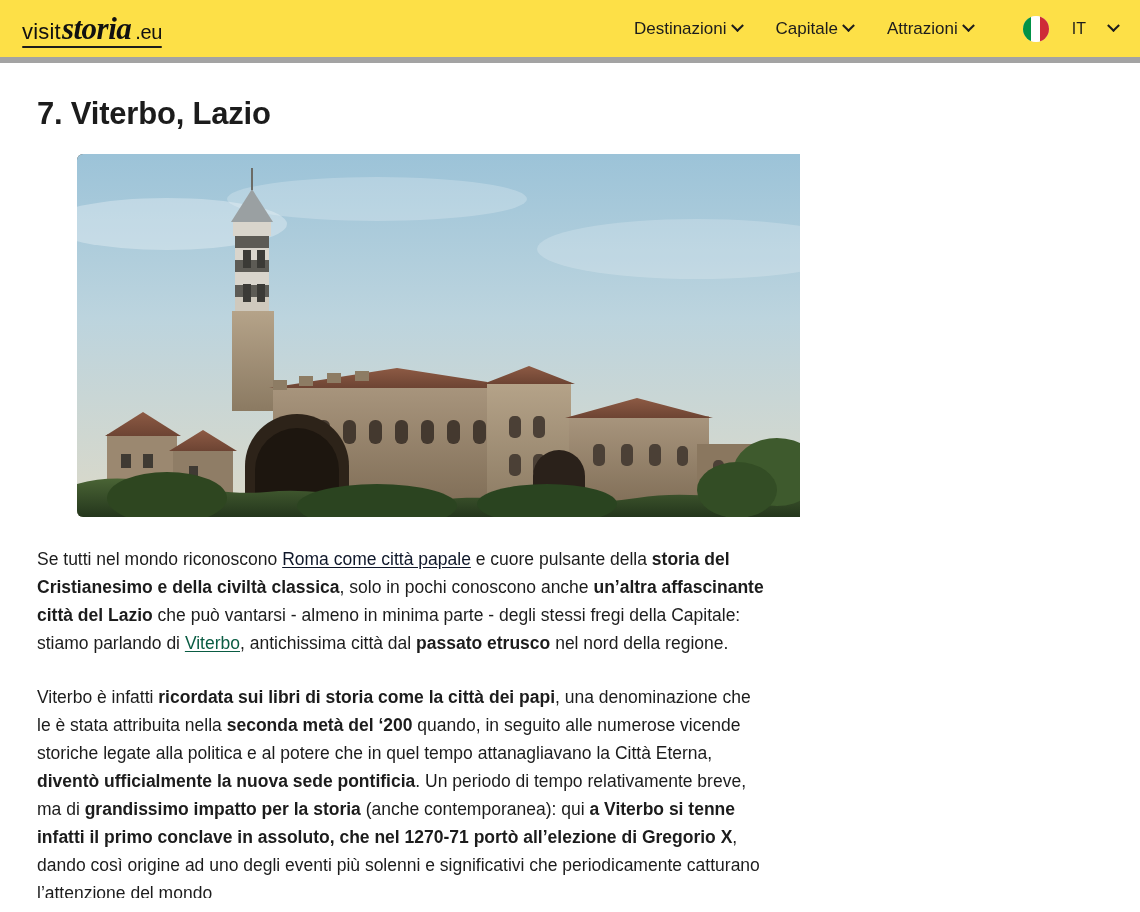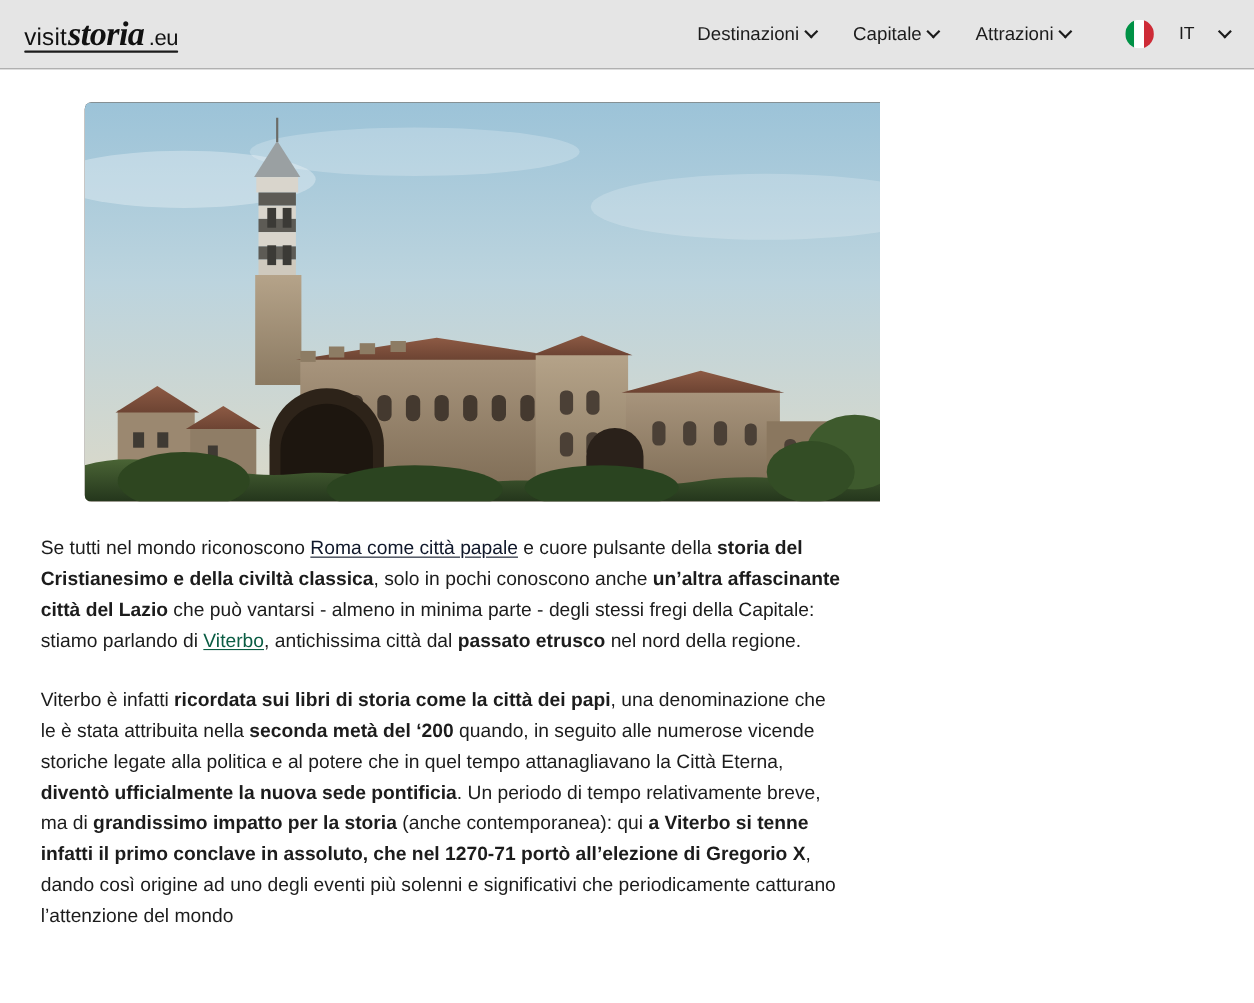--- a/index.html
+++ b/index.html
@@ -11,22 +11,22 @@
     font-family: "Liberation Sans", sans-serif;
     color: #1c1c1c;
     overflow: hidden;
     position: relative;
   }
 
   
   .site-header {
     position: relative;
     height: 63px;
-    background: #e5e5e5;
-    border-bottom: 1px solid #a3a3a3;
+    background: #fde047;
+    border-bottom: 6px solid #a3a3a3;
     display: flex;
     align-items: center;
     padding: 0 22px 0 22px;
   }
   .logo {
     display: flex;
     align-items: baseline;
     font-size: 23px;
     letter-spacing: -0.4px;
     color: #111;
@@ -198,20 +198,21 @@
       </span>
       <span class="lang-code">IT</span>
       <i class="chev"></i>
     </div>
   </nav>
 </header>
 
 <div class="page">
   <article class="article">
 
+    <h1 class="article-title">7. Viterbo, Lazio</h1>
 
     <figure class="figure">
       <svg viewBox="0 0 731 363" preserveAspectRatio="xMidYMid slice">
         <defs>
           <linearGradient id="sky" x1="0" y1="0" x2="0" y2="1">
             <stop offset="0%" stop-color="#9cc3d8"></stop>
             <stop offset="45%" stop-color="#bcd4de"></stop>
             <stop offset="100%" stop-color="#dcd9c8"></stop>
           </linearGradient>
           <linearGradient id="stone" x1="0" y1="0" x2="0" y2="1">

